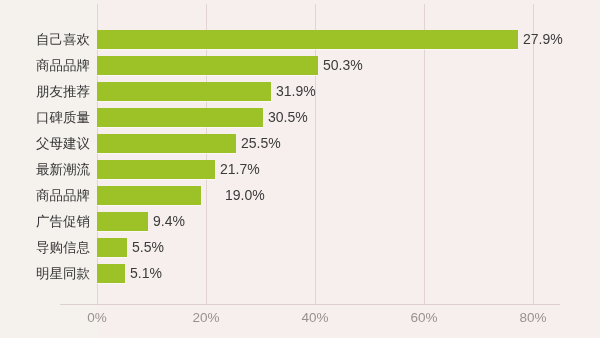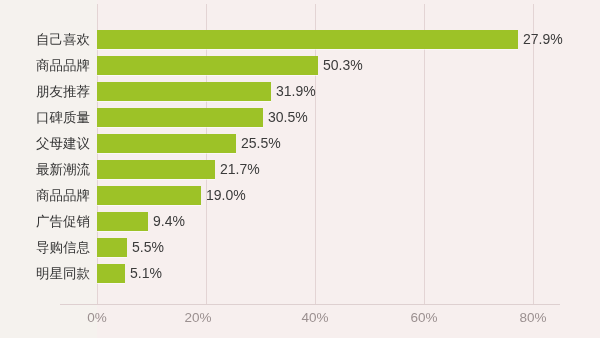--- a/index.html
+++ b/index.html
@@ -162,21 +162,21 @@
 
     <div class="row" style="top:142px;padding-left:44px;">
       <span class="cat-label">最新潮流</span>
       <span class="bar" style="width:118px;"></span>
       <span class="value-label" style="left:220px;">21.7%</span>
     </div>
 
     <div class="row" style="top:168px;">
       <span class="cat-label">商品品牌</span>
       <span class="bar" style="width:104px;"></span>
-      <span class="value-label" style="left:206px;">19.0%</span>
+      <span class="value-label" style="left:206px;padding-left:19px;">19.0%</span>
     </div>
 
     <div class="row" style="top:194px;">
       <span class="cat-label">广告促销</span>
       <span class="bar" style="width:51px;"></span>
       <span class="value-label" style="left:153px;">9.4%</span>
     </div>
 
     <div class="row" style="top:220px;">
       <span class="cat-label">导购信息</span>
@@ -187,18 +187,18 @@
     <div class="row" style="top:246px;">
       <span class="cat-label">明星同款</span>
       <span class="bar" style="width:28px;"></span>
       <span class="value-label" style="left:130px;">5.1%</span>
     </div>
 
 
   </div>
 
   <div class="x-tick" style="left:97px;">0%</div>
-  <div class="x-tick" style="left:198px;">20%</div>
+  <div class="x-tick" style="left:206px;">20%</div>
   <div class="x-tick" style="left:315px;">40%</div>
   <div class="x-tick" style="left:424px;">60%</div>
   <div class="x-tick" style="left:533px;">80%</div>
 
 </div>
 
 </body></html>

